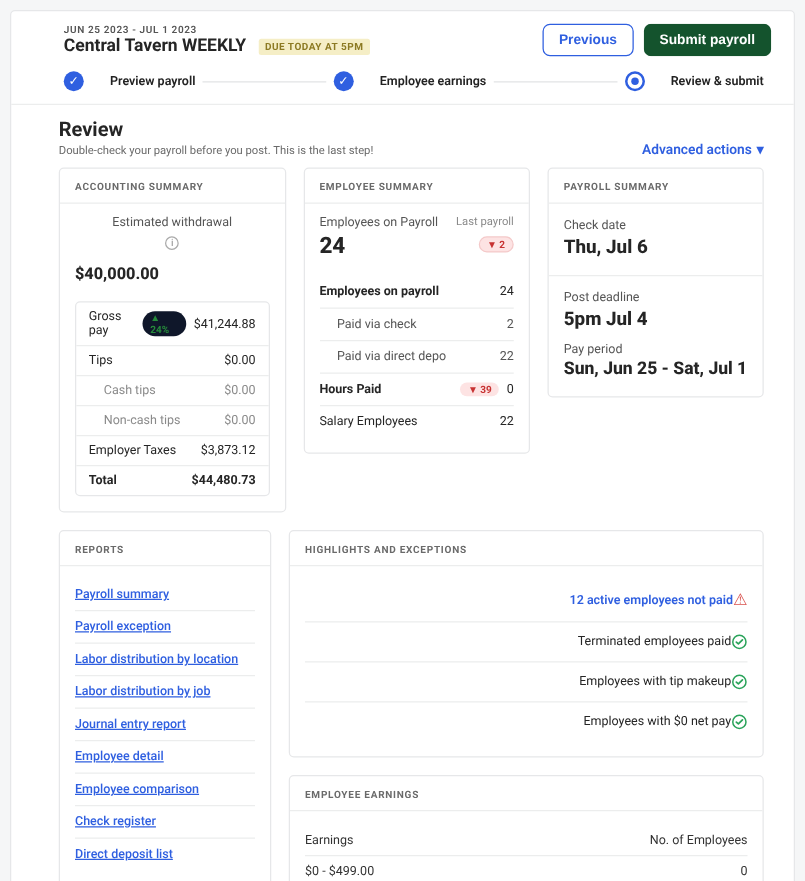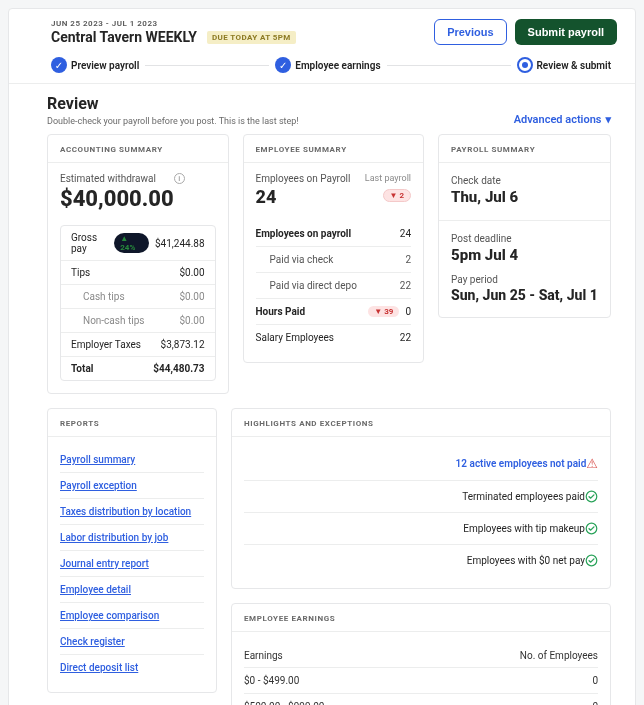--- a/index.html
+++ b/index.html
@@ -71,21 +71,21 @@
     display: flex;
     align-items: center;
     padding: 6px 24px 10px 42px;
     border-bottom: 1px solid #eceded;
     gap: 6px;
     font-size: 10px;
   }
   .step {
     display: flex;
     align-items: center;
-    gap: 4px;
+    gap: 21px;
     flex: 0 0 auto;
   }
   .step .circ {
     width: 16px; height: 16px; border-radius: 50%;
     display: inline-flex; align-items: center; justify-content: center;
     font-size: 9px;
   }
   .circ.done { background: #2f5fe0; color: #fff; }
   .circ.current { border: 2px solid #2f5fe0; background: #fff; }
   .circ.current::after { content:""; width:6px; height:6px; border-radius:50%; background:#2f5fe0; display:block; }
@@ -111,22 +111,22 @@
     padding: 10px 12px 8px 12px;
     font-size:8px;
     font-weight:700;
     letter-spacing:.6px;
     color:#6a6a6a;
     border-bottom:1px solid #eceded;
   }
   .card-body { padding: 10px 12px 12px 12px; }
   .card-body.nopad { padding:0; }
 
-  .withdrawal-label { font-size:10px; color:#555; display:flex; align-items:center; gap:18px; }
-  .withdrawal-amt { font-size:22px; font-weight:800; margin-top:2px; }
+  .withdrawal-label { font-size:10px; color:#555; display:flex; align-items:center; gap:5px;flex-direction:column; }
+  .withdrawal-amt { font-size:13px; font-weight:800; margin-top:12px; }
 
   .mini-table { border:1px solid #e6e7e9; border-radius:4px; margin-top:14px; }
   .mt-row {
     display:flex; justify-content:space-between; align-items:center;
     padding: 6px 10px; font-size:10px; border-bottom:1px solid #eceded;
   }
   .mt-row:last-child { border-bottom:none; }
   .mt-row.sub { padding-left:22px; color:#8a8a8a; }
   .mt-row .label { }
   .mt-row .val { font-variant-numeric: tabular-nums; }
@@ -359,21 +359,21 @@
     </div>
 
     <div class="row2">
       <div class="col-left">
 
         <div class="card">
           <div class="card-title">REPORTS</div>
           <div class="card-body" id="reports-body">
               <a class="report-link" href="#">Payroll summary</a>
               <a class="report-link" href="#">Payroll exception</a>
-              <a class="report-link" href="#">Taxes distribution by location</a>
+              <a class="report-link" href="#">Labor distribution by location</a>
               <a class="report-link" href="#">Labor distribution by job</a>
               <a class="report-link" href="#">Journal entry report</a>
               <a class="report-link" href="#">Employee detail</a>
               <a class="report-link" href="#">Employee comparison</a>
               <a class="report-link" href="#">Check register</a>
               <a class="report-link" href="#">Direct deposit list</a>
             </div>
         </div>
       </div>
       <div class="col-right">

